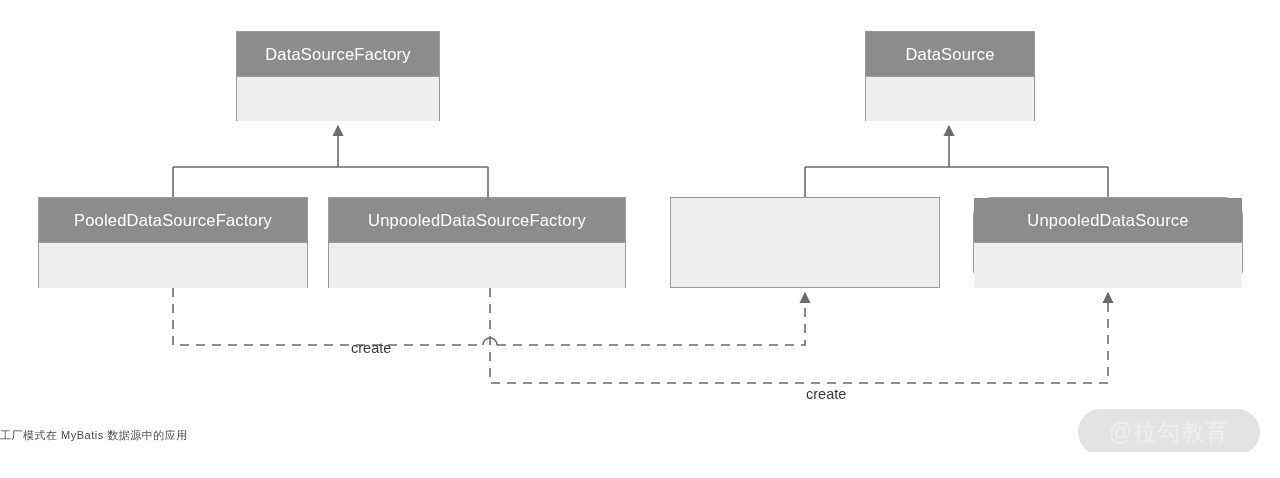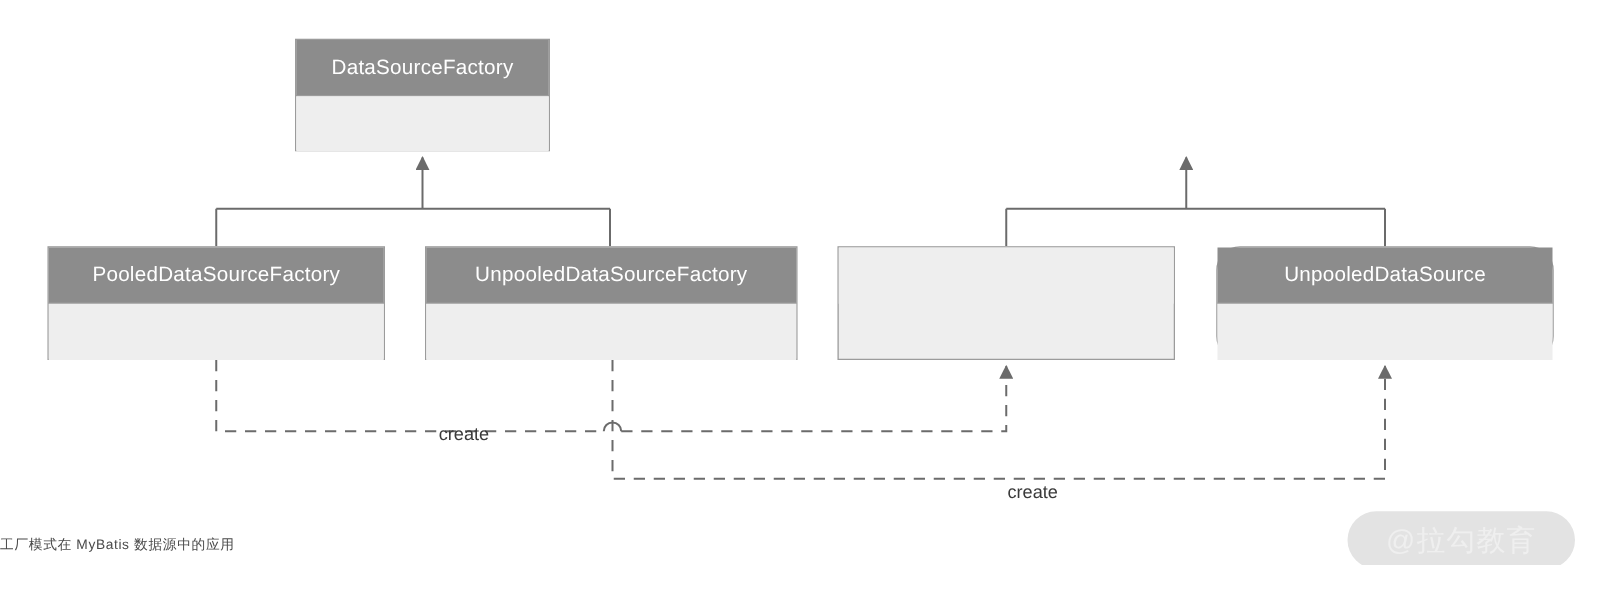--- a/index.html
+++ b/index.html
@@ -134,27 +134,31 @@
     <g>
       <path d="M 490 288 L 490 383 L 1108 383 L 1108 293" stroke="#6b6b6b" stroke-width="1.6" fill="none" stroke-dasharray="9 7" marker-end="url(#dash-arrow)"></path>
     </g>
   </svg>
 
   <div class="uml-box" style="left:236px; top:31px; width:204px; height:90px;">
     <div class="uml-header">DataSourceFactory</div>
     <div class="uml-body" style="height:44px;"></div>
   </div>
 
+  <div class="uml-box" style="left:865px; top:31px; width:170px; height:90px;">
+    <div class="uml-header">DataSource</div>
+    <div class="uml-body" style="height:44px;"></div>
+  </div>
 
   <div class="uml-box" style="left:38px; top:197px; width:270px; height:91px;">
     <div class="uml-header">PooledDataSourceFactory</div>
     <div class="uml-body" style="height:45px;"></div>
   </div>
 
-  <div class="uml-box" style="left:340px; top:197px; width:298px; height:91px;">
+  <div class="uml-box" style="left:328px; top:197px; width:298px; height:91px;">
     <div class="uml-header">UnpooledDataSourceFactory</div>
     <div class="uml-body" style="height:45px;"></div>
   </div>
 
   <div class="uml-box" style="left:670px; top:197px; width:270px; height:91px;">
     <div class="uml-body" style="height:45px;"></div>
   </div>
 
   <div class="uml-box" style="left:973px; top:197px; width:270px; height:91px;border-radius:19px;">
     <div class="uml-header">UnpooledDataSource</div>

